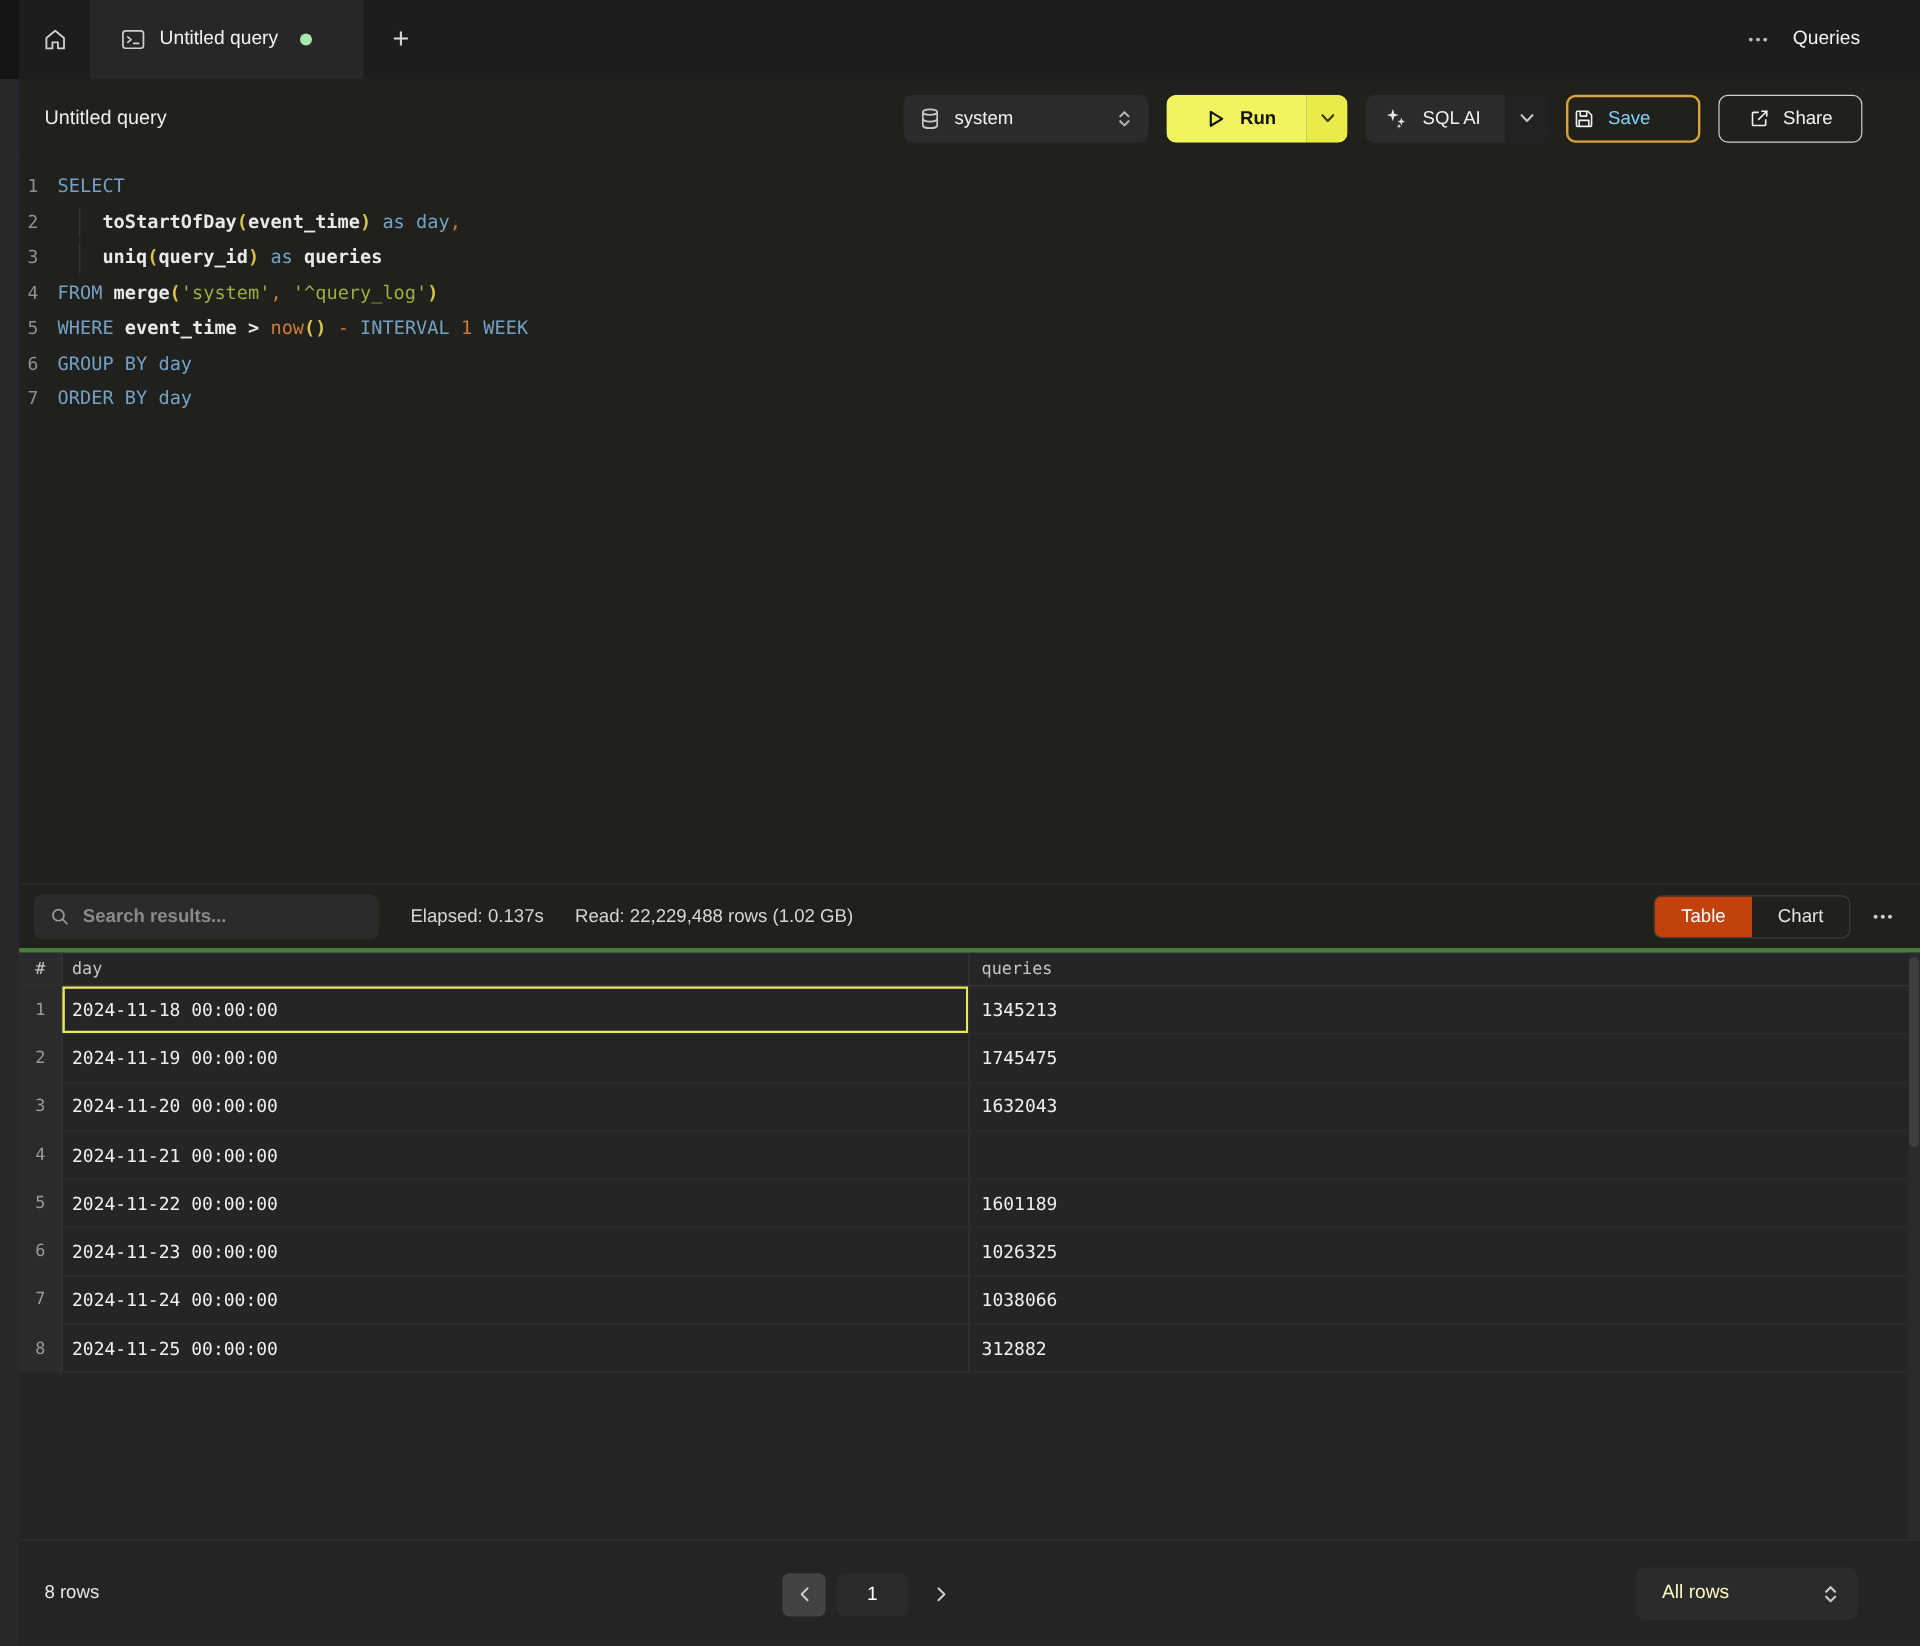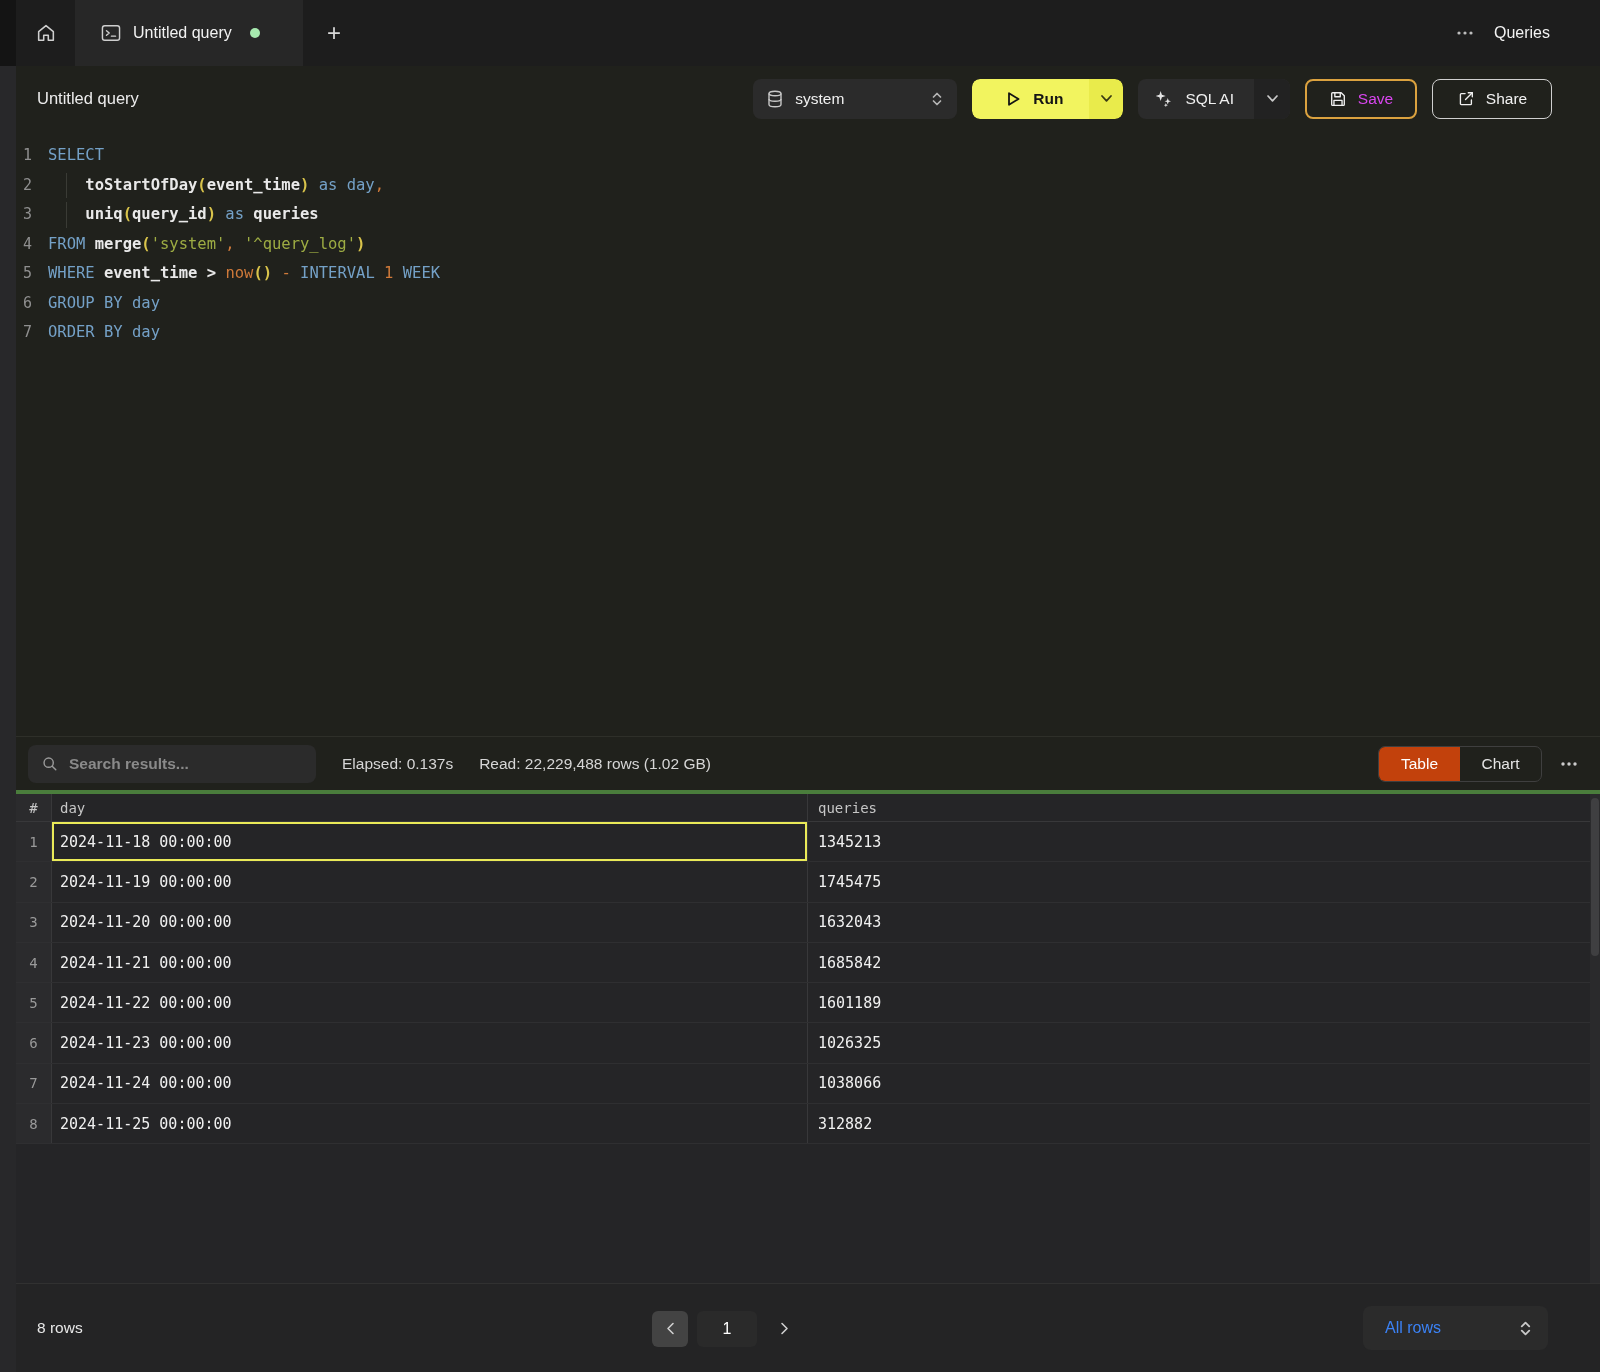--- a/index.html
+++ b/index.html
@@ -25,21 +25,21 @@
   .header-actions { margin-left:auto; display:flex; align-items:center; gap:15px; }
   .btn { height:40px; border-radius:8px; display:flex; align-items:center; cursor:pointer; font-size:15.5px; }
   .select-db { width:204px; background:#2b2b2b; padding:0 14px; gap:12px; color:#f0f0f0; }
   .select-db .updown { margin-left:auto; color:#b5b5b5; }
   .run-btn { overflow:hidden; padding:0; color:#141414; }
   .run-main { background:#f2f45f; height:40px; display:flex; align-items:center; gap:12px; padding:0 26px 0 34px; font-weight:600; border-radius:8px 0 0 8px; }
   .run-caret { background:#e9eb4b; height:40px; width:34px; display:flex; align-items:center; justify-content:center; border-radius:0 8px 8px 0; }
   .sqlai-btn { background:#2b2b2b; padding:0; color:#f0f0f0; overflow:hidden; }
   .sqlai-main { height:40px; display:flex; align-items:center; gap:12px; padding:0 20px 0 16px; }
   .sqlai-caret { background:#222222; height:40px; width:36px; display:flex; align-items:center; justify-content:center; color:#c9c9c9; border-radius:0 8px 8px 0; }
-  .save-btn { border:2px solid #dba23f; padding:0 4px; gap:11px; color:#d946ef; background:transparent; width:112px; justify-content:center; }
+  .save-btn { border:2px solid #dba23f; padding:0 4px; gap:11px; color:#7dd3fc; background:transparent; width:112px; }
   .share-btn { border:1px solid #cfcfcf; padding:0 18px; gap:11px; color:#f2f2f2; background:transparent; width:120px; justify-content:center; }
 
   
   #editor { position:absolute; left:0; top:131px; width:1600px; height:605px; background:#20211c; padding-top:10px; }
   .code-line { display:flex; height:29.5px; line-height:29.5px; font-family:"DejaVu Sans Mono", monospace; font-size:15.5px; position:relative; }
   .ln { width:48px; text-align:right; padding-right:16px; color:#8f8f8f; font-size:15px; user-select:none; }
   .code { white-space:pre; }
   .guide { position:absolute; left:66px; top:2px; bottom:2px; width:1px; background:#3a3b35; }
   .tok-k { color:#74a1c7; }
   .tok-i { color:#e9e9e9; font-weight:bold; }
@@ -78,21 +78,21 @@
   .v-thumb { position:absolute; right:1px; top:4px; width:8px; height:158px; border-radius:4px; background:#3f3f41; }
 
   
   #footer { position:absolute; left:0; top:1283px; width:1600px; height:89px; background:#242425; border-top:1px solid #313131; display:flex; align-items:center; padding:0 52px 0 37px; }
   .rowcount { font-size:15.5px; color:#e8e8e8;text-align:center; }
   .pager { position:absolute; left:652px; top:0; height:89px; display:flex; align-items:center; gap:9px; }
   .pg-btn { width:36px; height:36px; border-radius:6px; display:flex; align-items:center; justify-content:center; color:#cfcfcf; cursor:pointer; }
   .pg-prev { background:#434343; }
   .pg-page { width:60px; height:36px; border-radius:6px; background:#2a2a2a; display:flex; align-items:center; justify-content:center; color:#ffffff; font-size:16px; cursor:pointer; }
   .pg-next { background:transparent; }
-  .rows-select { margin-left:auto; width:185px; height:44px; background:#2b2b2b; border-radius:8px; display:flex; align-items:center; padding:0 16px 0 22px; font-size:16px; color:#3b82f6; cursor:pointer; }
+  .rows-select { margin-left:auto; width:185px; height:44px; background:#2b2b2b; border-radius:8px; display:flex; align-items:center; padding:0 16px 0 22px; font-size:16px; color:#fef9c3; cursor:pointer; }
   .rows-select .updown { margin-left:auto; color:#c9c9c9; }
 
   
   #left-rail { position:absolute; left:0; top:66px; width:16px; height:1306px; background:#28282a; }
 </style>
 </head>
 <body>
 
 <div id="topbar">
   <div class="rail-notch"></div>
@@ -291,21 +291,20 @@
           <span class="g-inner">3</span>
         </div>
         <div class="col-day">2024-11-20 00:00:00</div>
         <div class="col-q">1632043</div>
       </div>
       <div class="t-row">
         <div class="t-gutter">
           <span class="g-inner">4</span>
         </div>
         <div class="col-day">2024-11-21 00:00:00</div>
-        <div class="col-q">1685842</div>
       </div>
       <div class="t-row">
         <div class="t-gutter">
           <span class="g-inner">5</span>
         </div>
         <div class="col-day">2024-11-22 00:00:00</div>
         <div class="col-q">1601189</div>
       </div>
       <div class="t-row">
         <div class="t-gutter">

